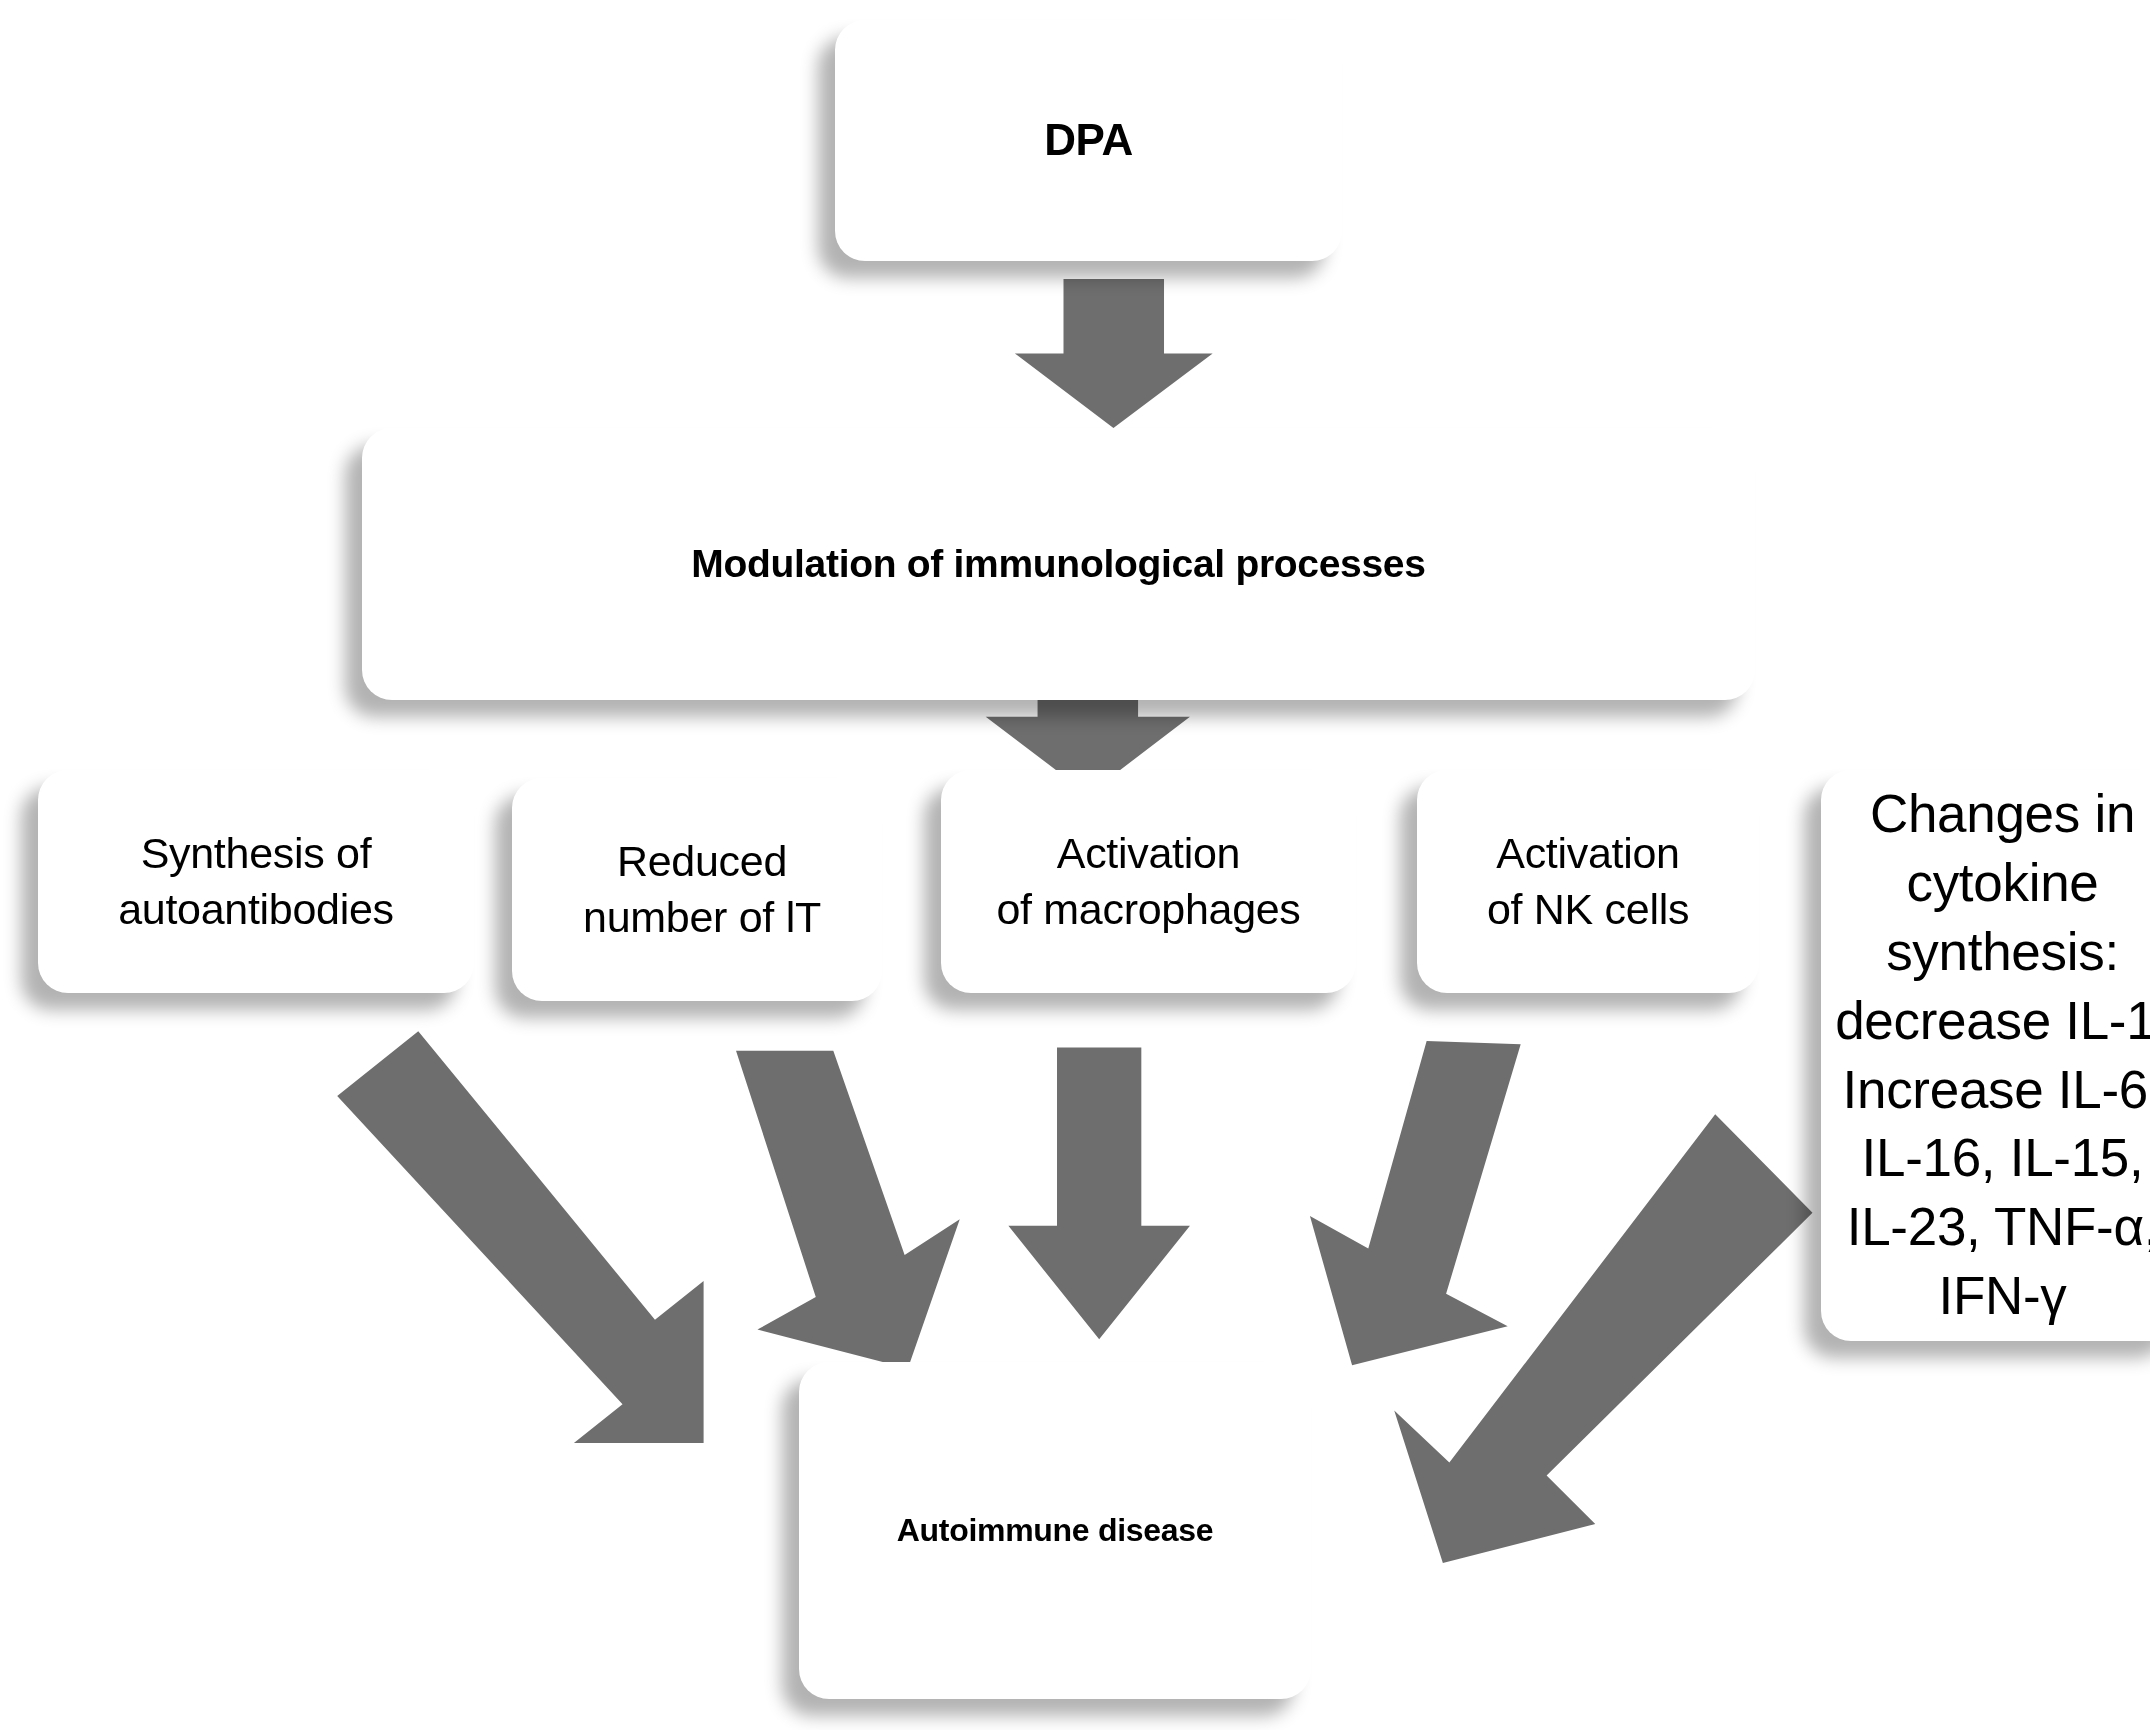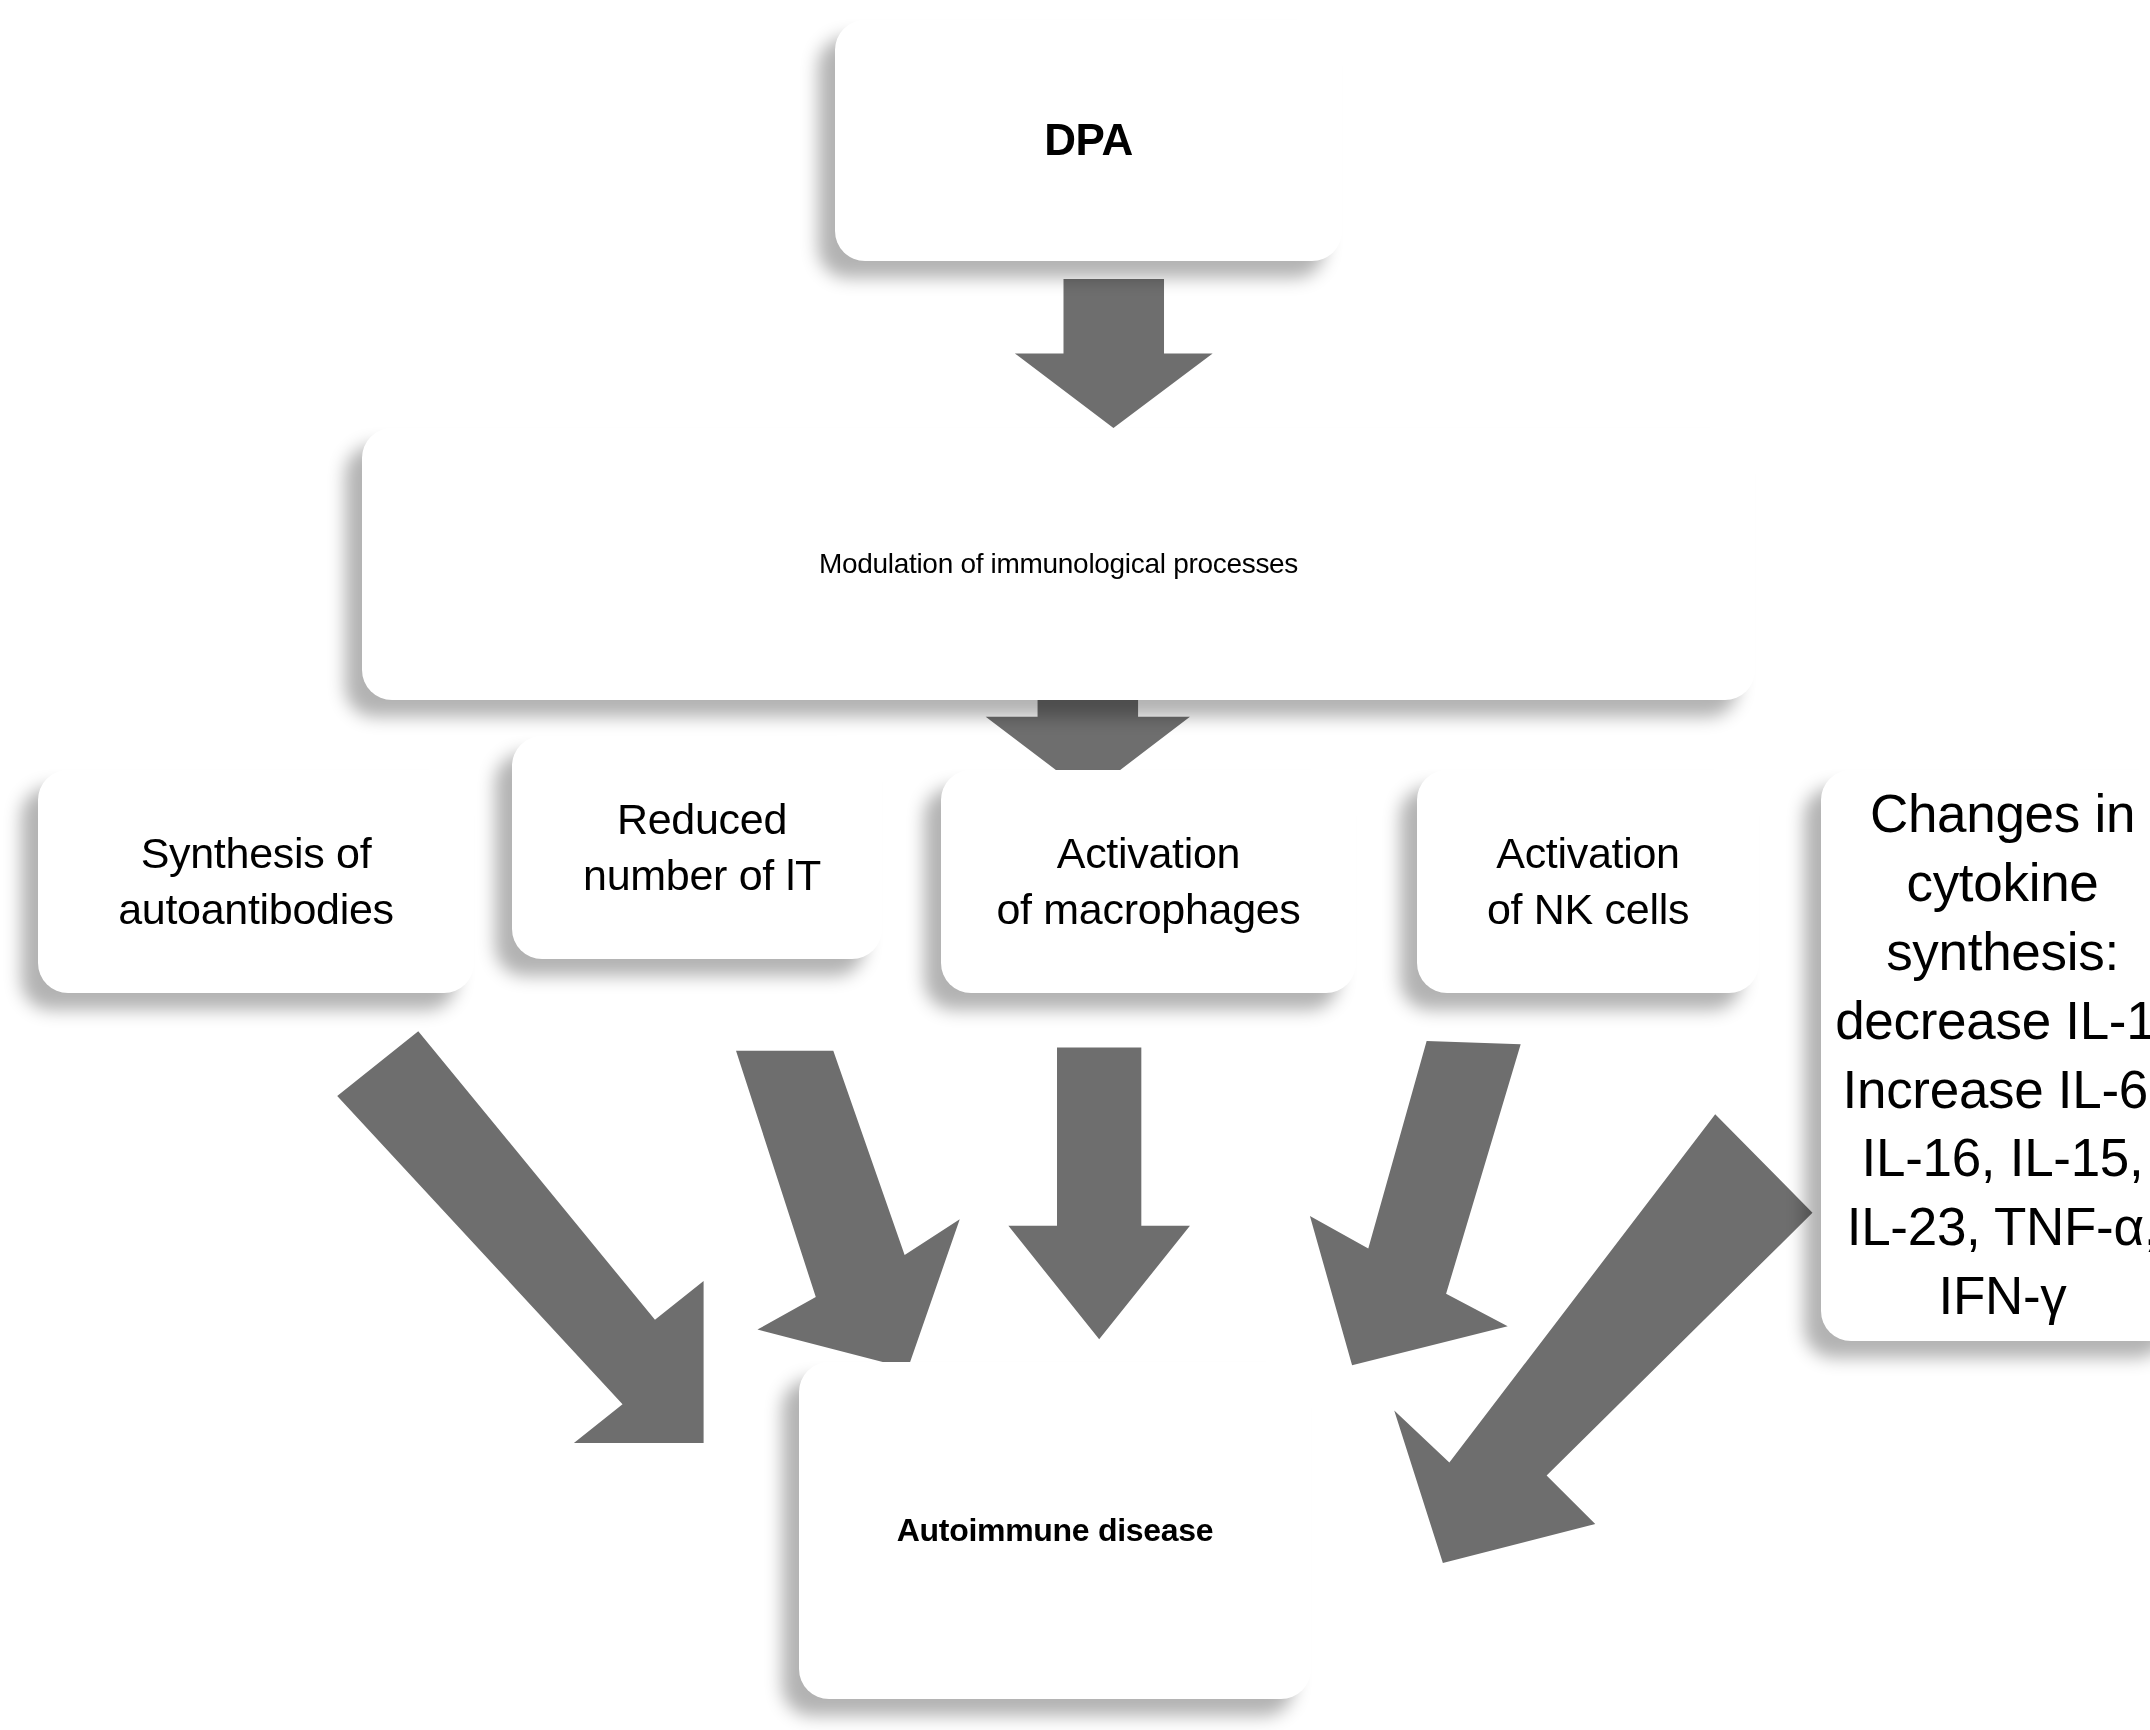--- a/index.html
+++ b/index.html
@@ -40,26 +40,26 @@
     text-align: center;
     color: #000000;
     line-height: 1.30;
     white-space: pre-line;
     letter-spacing: -0.3px;
   }
   #box-dpa { left: 835px; top: 19.5px; width: 507px; height: 241px; }
   #box-dpa .node-label { font-size: 44px; font-weight: bold; }
 
   #box-modulation { left: 362px; top: 428px; width: 1393px; height: 272px; }
-  #box-modulation .node-label { font-size: 28px; font-weight: normal; }
+  #box-modulation .node-label { font-size: 39px; font-weight: bold; }
 
   #box-autoantibodies { left: 38px; top: 770px; width: 436px; height: 223px; }
   #box-autoantibodies .node-label { font-size: 43px; }
 
-  #box-lt { left: 512px; top: 736px; width: 370px; height: 223px; padding-left: 10px; }
+  #box-lt { left: 512px; top: 778px; width: 370px; height: 223px; padding-left: 10px; }
   #box-lt .node-label { font-size: 43px; }
 
   #box-macrophages { left: 941px; top: 770px; width: 415px; height: 223px; }
   #box-macrophages .node-label { font-size: 43px; }
 
   #box-nk { left: 1417px; top: 770px; width: 342px; height: 223px; }
   #box-nk .node-label { font-size: 43px; }
 
   #box-cytokines { left: 1821px; top: 770px; width: 363px; height: 571px; }
   #box-cytokines .node-label { font-size: 53px; }

